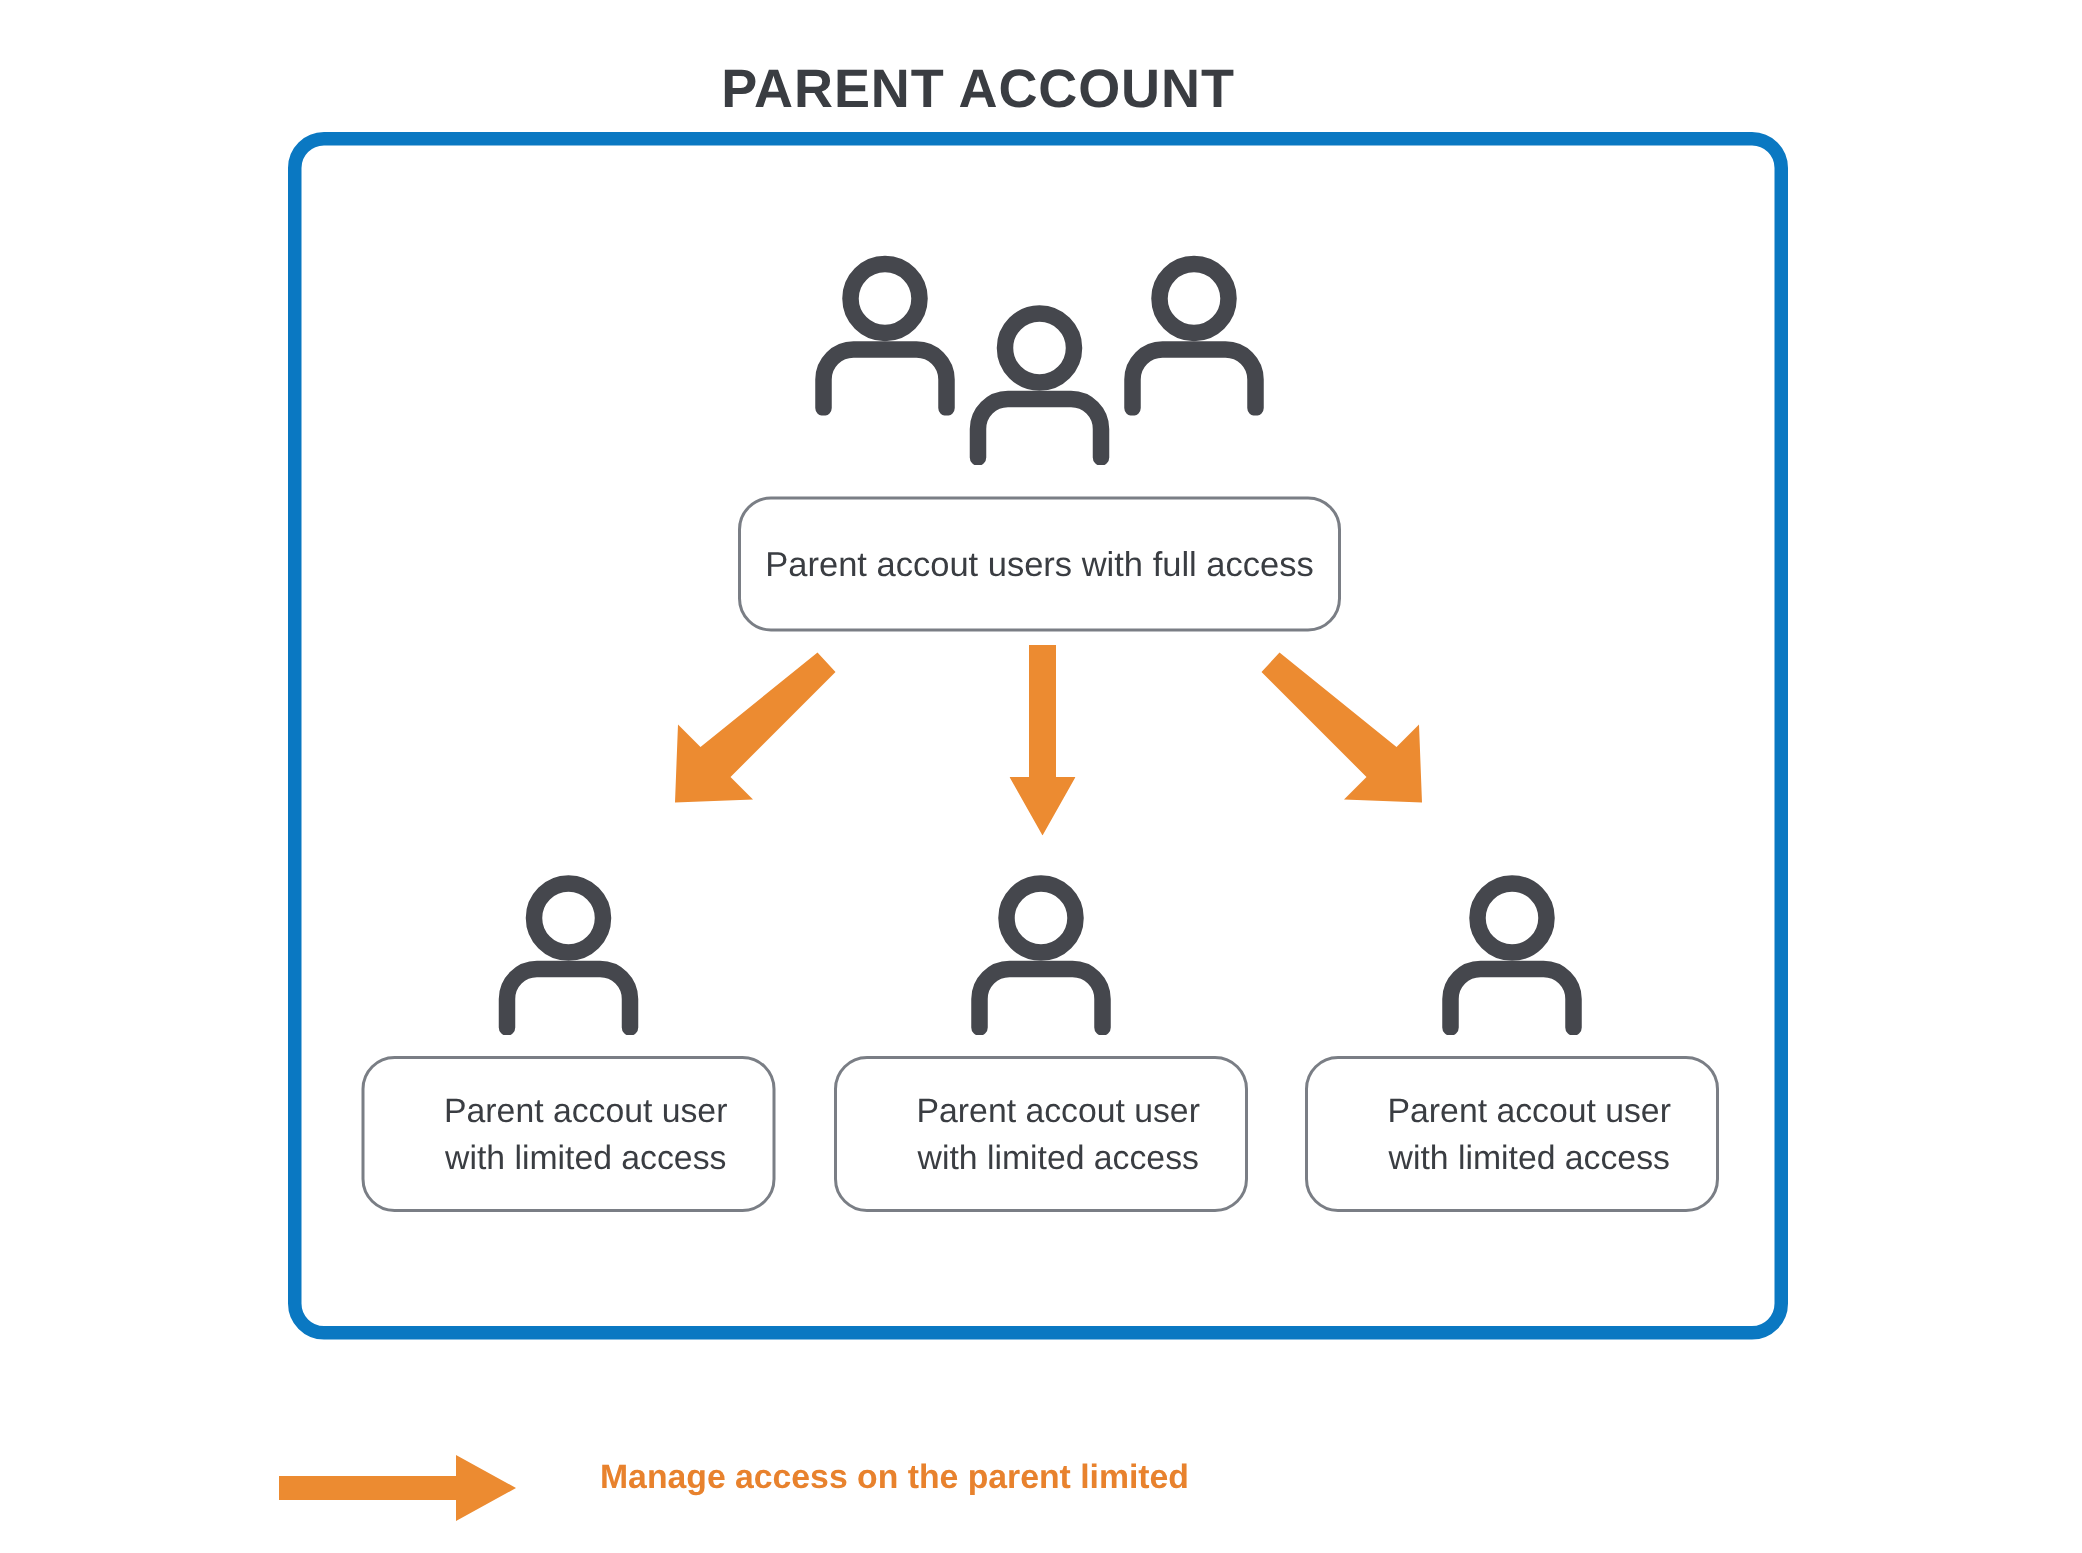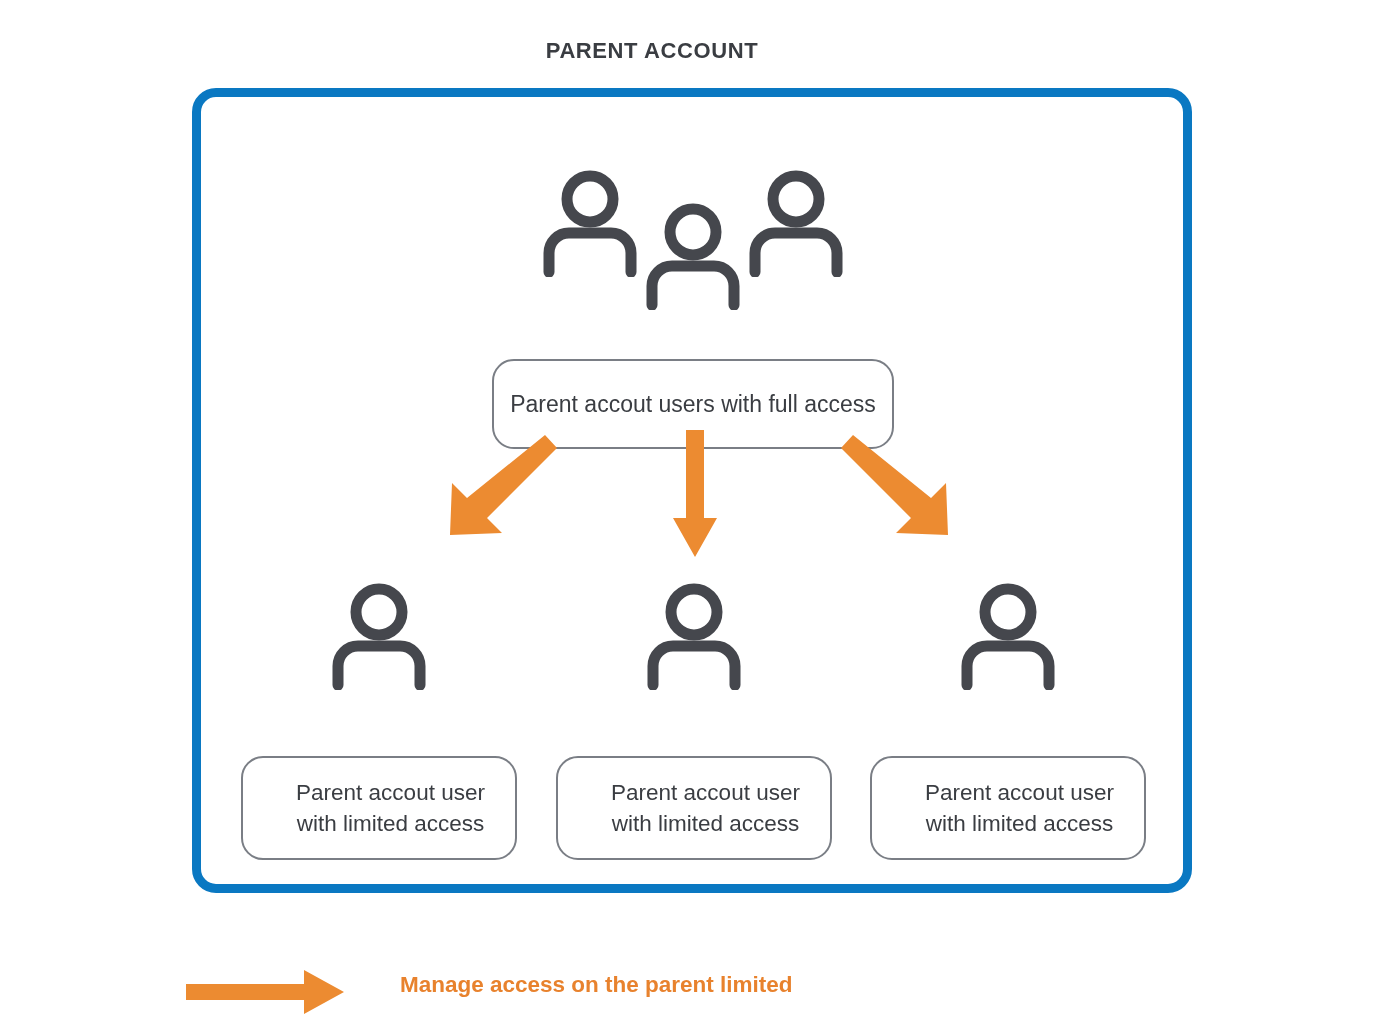--- a/index.html
+++ b/index.html
@@ -18,21 +18,21 @@
     overflow: hidden;
   }
 
   
   #page-title {
     position: absolute;
     left: 0;
     top: 38px;
     width: 1304px;
     text-align: center;
-    font-size: 22px;
+    font-size: 36px;
     font-weight: bold;
     letter-spacing: 0.6px;
     color: #3a3d42;
     font-family: "Liberation Sans", sans-serif;
   }
 
   
   #account-frame {
     position: absolute;
     left: 192px;
@@ -61,33 +61,32 @@
     display: flex;
     align-items: center;
     justify-content: center;
     text-align: center;
     color: #3a3d42;
     font-size: 22.5px;
     line-height: 31px;
     font-family: "Liberation Sans", sans-serif;
     padding: 0 14px;
     white-space: pre-line;
-    margin-top: 28px;
   }
   #primary-label-box {
     left: 492px;
     top: 331px;
     width: 402px;
     height: 90px;
     font-size: 23px;
   }
   .child-label-box {
     width: 276px;
     height: 104px;
-    top: 728px;
+    top: 704px;
     padding-left: 37px;
   }
   #child-label-box-1 { left: 241px; }
   #child-label-box-2 { left: 556px; }
   #child-label-box-3 { left: 870px; }
 
   
   .arrow-svg {
     position: absolute;
     display: block;

